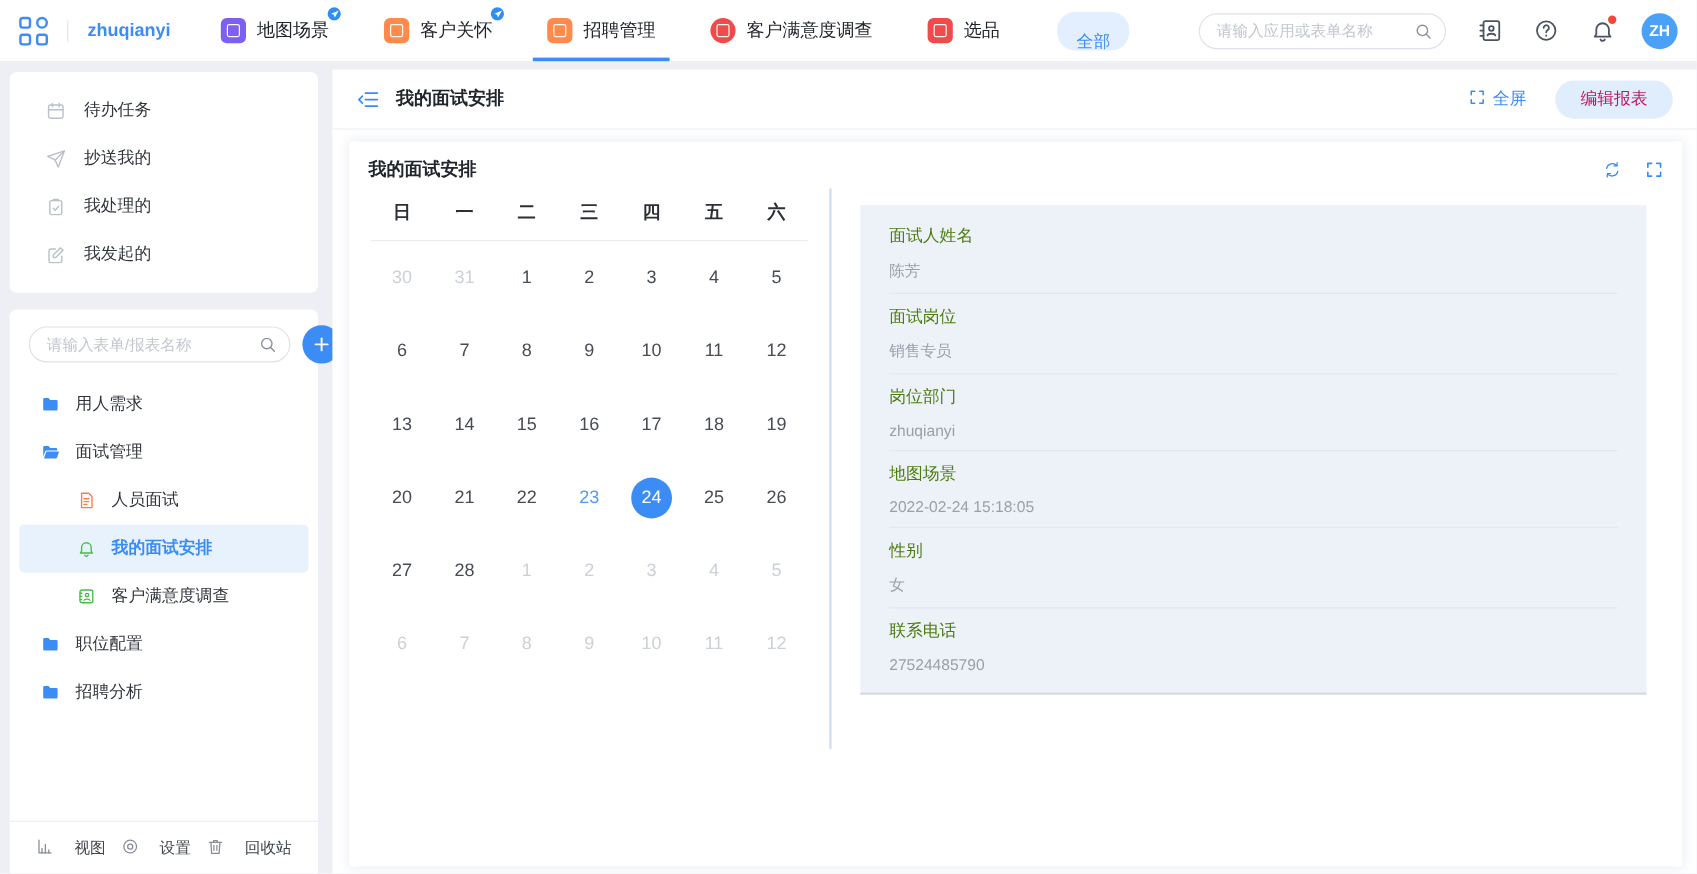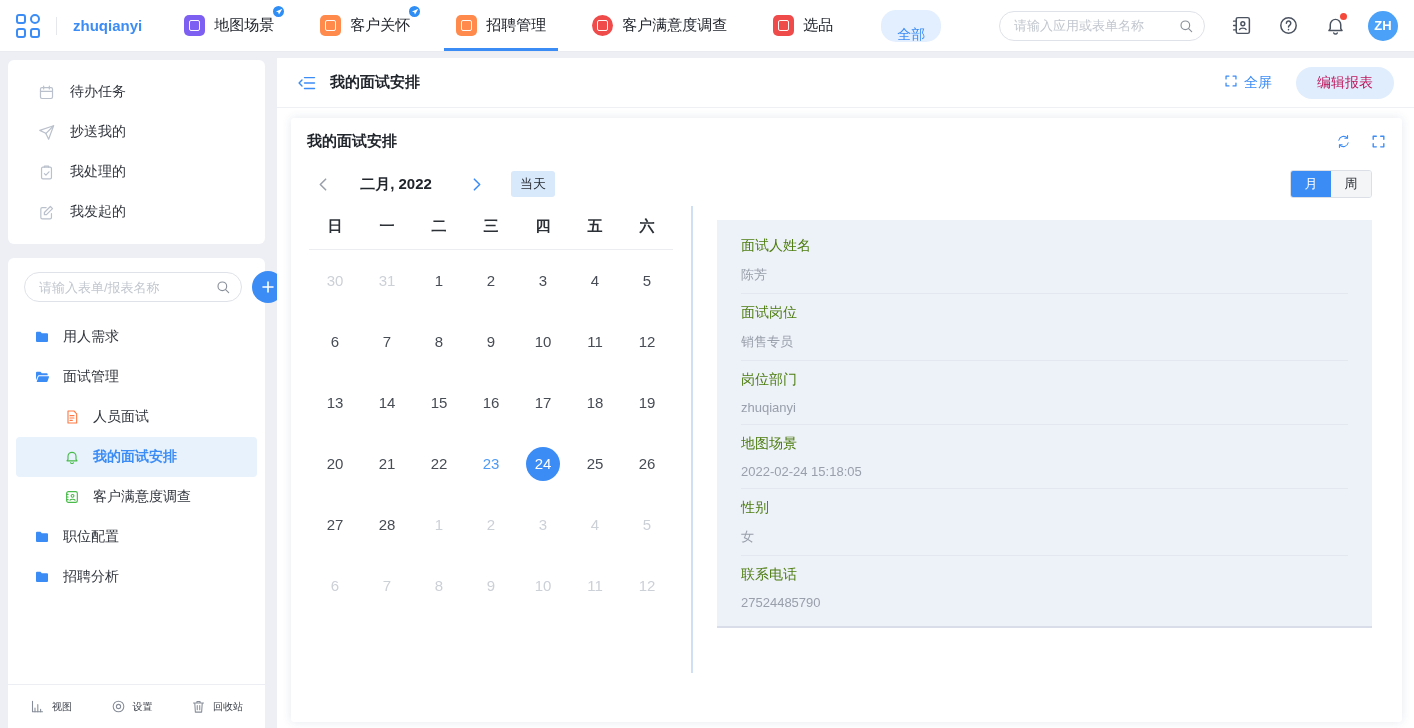--- a/index.html
+++ b/index.html
@@ -45,21 +45,21 @@
   .search.sm{flex:1;width:auto}
   .plus{width:32px;height:32px;border-radius:50%;background:#3c8cf5;border:none;color:#fff;display:flex;align-items:center;justify-content:center;flex:none;cursor:pointer}
   .plus .icn{width:16px;height:16px}
   .tree{flex:1;overflow:hidden;padding-top:4px}
   .t-item{display:flex;align-items:center;height:40px;font-size:14px;color:#30343c;cursor:pointer;border-radius:4px;margin:0 8px}
   .t-item .icn{width:16px;height:16px;margin-right:13px;flex:none}
   .t-item.l1{padding-left:18px}
   .t-item.l2{padding-left:48px}
   .t-item.selected{background:#e7f2fd;color:#3c8cf5;font-weight:bold}
   .sb-footer{height:44px;border-top:1px solid #eceef3;display:flex;align-items:center;justify-content:space-between;padding:0 22px;flex:none}
-  .f-item{display:flex;align-items:flex-end;gap:7px;font-size:10px;color:#40454e;cursor:pointer}
+  .f-item{display:flex;align-items:flex-start;gap:17px;font-size:13px;color:#40454e;cursor:pointer}
   .f-item .icn{width:15px;height:15px;color:#878d98}
 
   
   .main{flex:1;margin-left:12px;background:#fff;display:flex;flex-direction:column;min-width:0}
   .page-header{height:50px;border-bottom:1px solid #eef0f4;display:flex;align-items:center;padding:0 20px;flex:none}
   .collapse{width:20px;height:20px;color:#3c8cf5;margin-right:13px;cursor:pointer}
   .page-title{font-size:15px;font-weight:bold;color:#21252c}
   .ph-right{margin-left:auto;display:flex;align-items:center;gap:24px}
   .fs-btn{display:flex;gap:6px;color:#3c8cf5;font-size:14px;cursor:pointer}
   .fs-btn .icn{width:14px;height:14px}
@@ -369,38 +369,20 @@
                 </svg>
               </span>
             <span class="icn">
                 <svg viewBox="0 0 24 24" fill="none" stroke="currentColor" stroke-width="2.2" stroke-linecap="round" stroke-linejoin="round">
                   <path d="M3.5 8.5v-5h5M15.5 3.5h5v5M20.5 15.5v5h-5M8.5 20.5h-5v-5"></path>
                 </svg>
               </span>
           </div>
         </div>
 
-        <div class="cal-controls">
-          <span class="chev prev icn">
-              <svg viewBox="0 0 24 24" fill="none" stroke="currentColor" stroke-width="2.2" stroke-linecap="round" stroke-linejoin="round">
-                <path d="M15 4.5L7.5 12l7.5 7.5"></path>
-              </svg>
-            </span>
-          <span class="month">二月, 2022</span>
-          <span class="chev next icn">
-              <svg viewBox="0 0 24 24" fill="none" stroke="currentColor" stroke-width="2.2" stroke-linecap="round" stroke-linejoin="round">
-                <path d="M9 4.5l7.5 7.5L9 19.5"></path>
-              </svg>
-            </span>
-          <button class="today">当天</button>
-          <div class="toggle">
-            <button class="on">月</button>
-            <button>周</button>
-          </div>
-        </div>
 
         <div class="cal-body">
           <div class="calendar">
             <div class="weekdays" id="weekdays">
                 <span class="wd">日</span>
                 <span class="wd">一</span>
                 <span class="wd">二</span>
                 <span class="wd">三</span>
                 <span class="wd">四</span>
                 <span class="wd">五</span>

